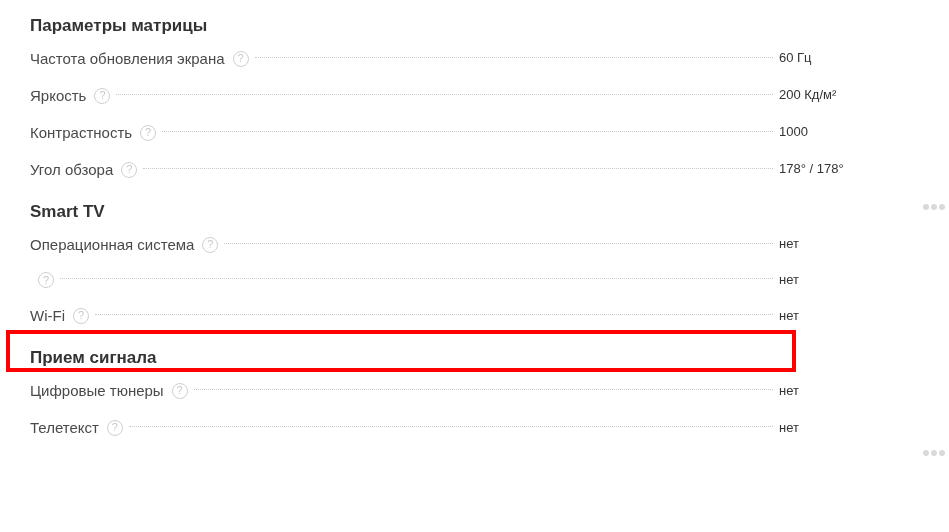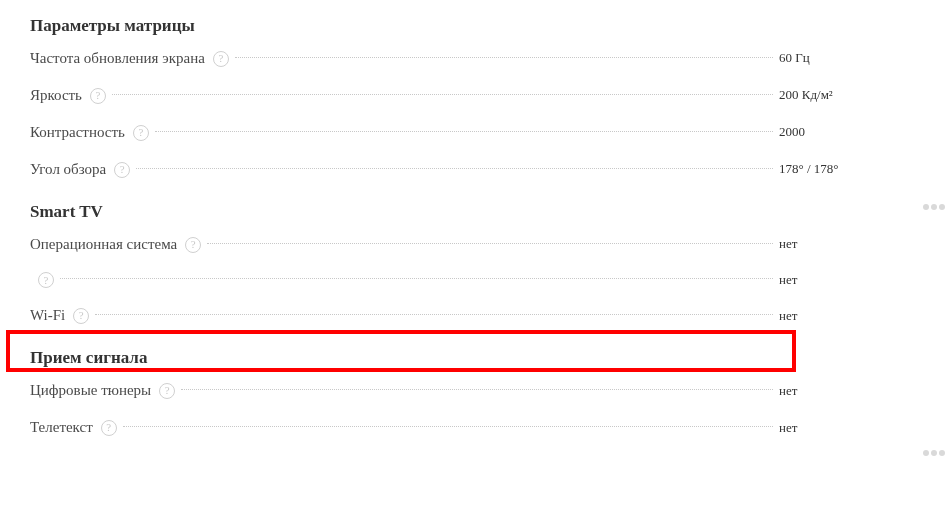--- a/index.html
+++ b/index.html
@@ -7,21 +7,20 @@
     padding: 0;
     width: 949px;
     height: 532px;
     background: #ffffff;
     font-family: "Segoe UI", "Helvetica Neue", Arial, sans-serif;
     color: #3b3b3b;
     position: relative;
   }
   .content {
     padding: 10px 30px 0 30px;
-    font-family: Liberation Serif, serif;
   }
   .section-title {
     font-size: 17px;
     font-weight: 700;
     color: #333333;
     margin-top: 22px;
     margin-bottom: 12px;
   }
   .section-title.first {
     margin-top: 6px;
@@ -135,21 +134,21 @@
     <span class="dots"></span>
     <span class="spec-value">200 Кд/м²</span>
   </div>
 
   <div class="spec-row">
     <span class="spec-label-wrap">
       <span class="spec-label">Контрастность</span>
       <span class="help-icon">?</span>
     </span>
     <span class="dots"></span>
-    <span class="spec-value">2000</span>
+    <span class="spec-value">1000</span>
   </div>
 
   <div class="spec-row">
     <span class="spec-label-wrap">
       <span class="spec-label">Угол обзора</span>
       <span class="help-icon">?</span>
     </span>
     <span class="dots"></span>
     <span class="spec-value">178° / 178°</span>
   </div>

